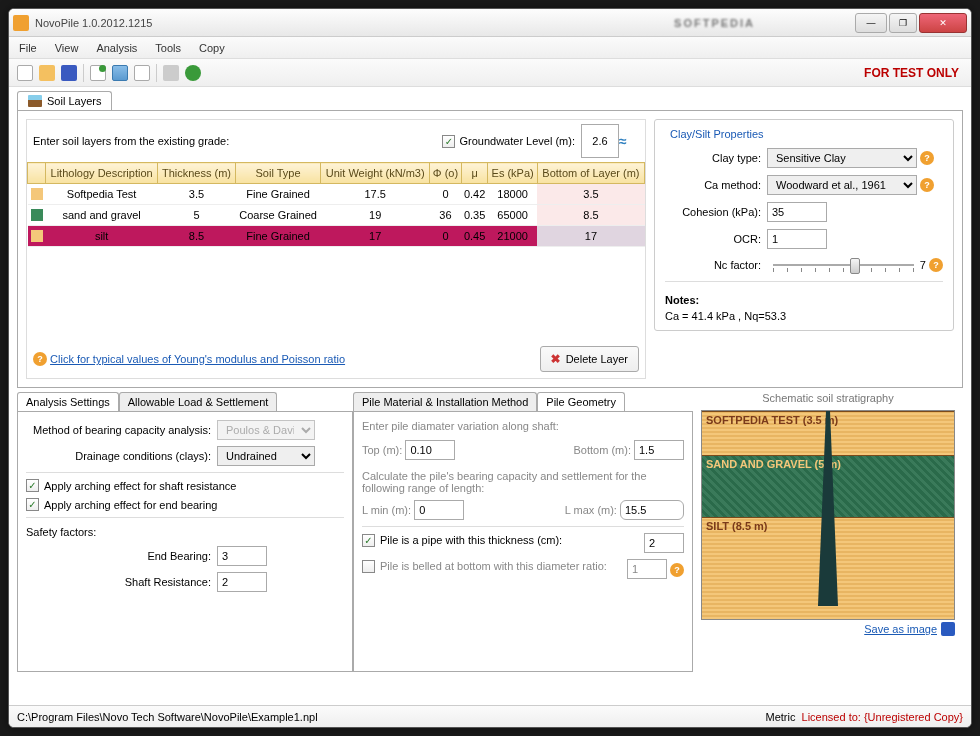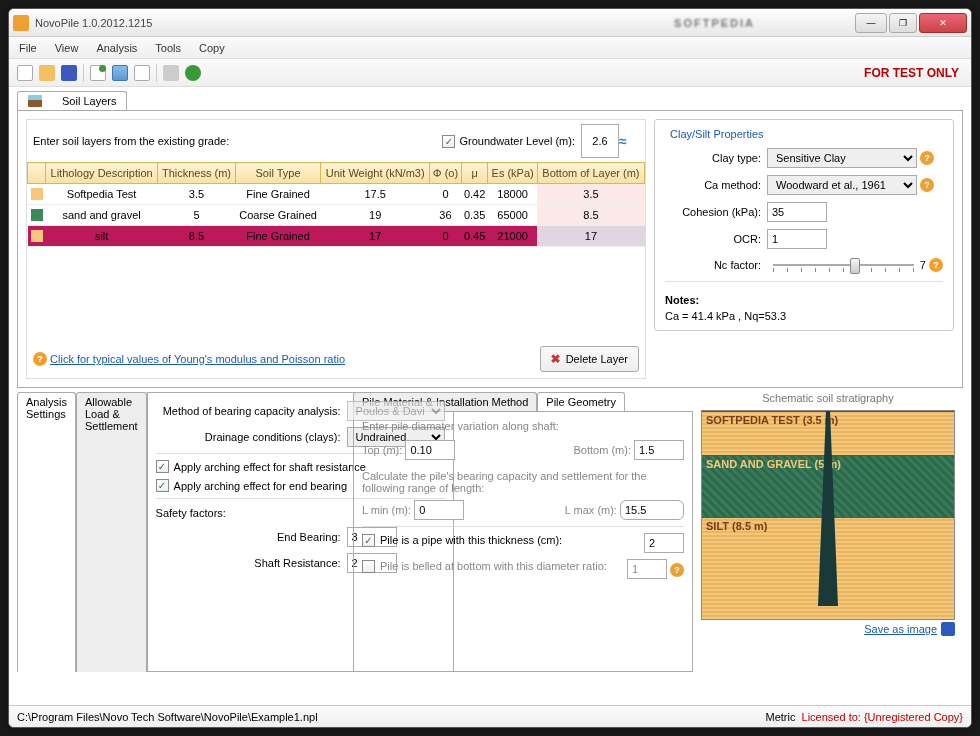--- a/index.html
+++ b/index.html
@@ -14,21 +14,21 @@
 .win-btn.max { width: 28px; }
 .win-btn.close { width: 48px; background: linear-gradient(#e67,#c44); color: #fff; border-color: #933; }
 .menubar { height: 22px; background: linear-gradient(#fbfbfb,#efefef); display: flex; align-items: center; padding: 0 10px; gap: 18px; border-bottom: 1px solid #ddd; }
 .menubar span { color: #333; }
 .toolbar { height: 28px; background: linear-gradient(#fbfbfb,#efefef); display: flex; align-items: center; padding: 0 8px; gap: 6px; border-bottom: 1px solid #ddd; }
 .tb-icon { width: 16px; height: 16px; border-radius: 2px; }
 .tb-spacer { flex: 1; }
 .test-only { color: #b00; font-weight: bold; font-size: 12px; margin-right: 4px; }
 .main { flex: 1; background: #fff; padding: 4px 8px; display: flex; flex-direction: column; overflow: hidden; }
 .tab-strip { display: flex; }
-.tab { background: #fff; border: 1px solid #aaa; border-bottom: none; padding: 3px 10px; border-radius: 3px 3px 0 0; display: flex; align-items: center; gap: 20px; }
+.tab { background: #fff; border: 1px solid #aaa; border-bottom: none; padding: 3px 10px; border-radius: 3px 3px 0 0; display: flex; align-items: center; gap: 5px; }
 .soil-icon { width: 14px; height: 12px; background: linear-gradient(#87ceeb 40%, #8b5a2b 40%); border-radius: 1px; }
 .upper { display: flex; gap: 8px; height: 260px; border-radius: 22px; }
 .left-upper { flex: 1; display: flex; flex-direction: column; border: 1px solid #ddd; }
 .instr-row { display: flex; align-items: center; padding: 4px 6px; }
 .instr-row .lbl { flex: 1; }
 .gw-check { display: flex; align-items: center; gap: 4px; margin-right: 6px; }
 .gw-input { width: 38px; height: 20px; border: 1px solid #aaa; padding: 16px 3px; text-align: center; }
 .wave-icon { width: 20px; height: 16px; color: #3080c0; font-weight: bold; font-size: 14px; }
 table { width: 100%; border-collapse: collapse; }
 th { background: linear-gradient(#fef3d6,#f8e2a0); border: 1px solid #d4b860; padding: 4px 2px; font-weight: normal; text-align: center; color: #5a4a1a; }
@@ -52,21 +52,21 @@
 .prop-row select.wide { width: 150px; }
 .slider-row { display: flex; align-items: center; }
 .slider { flex: 1; height: 18px; position: relative; margin: 0 6px; }
 .slider-track { position: absolute; top: 8px; left: 0; right: 0; height: 2px; background: #aaa; }
 .slider-thumb { position: absolute; top: 2px; left: 55%; width: 10px; height: 16px; background: linear-gradient(#f5f5f5,#ccc); border: 1px solid #888; border-radius: 2px; }
 .slider-ticks { position: absolute; top: 12px; left: 0; right: 0; display: flex; justify-content: space-between; }
 .slider-ticks i { width: 1px; height: 4px; background: #888; }
 .notes-sec { margin-top: 12px; }
 .notes-sec .ntitle { font-weight: bold; margin-bottom: 4px; }
 .lower { display: flex; gap: 0; height: 280px; margin-top: 4px; }
-.lower-left { width: 336px; display: flex; flex-direction: row; }
+.lower-left { width: 336px; display: flex; flex-direction: column; }
 .lower-mid { width: 340px; display: flex; flex-direction: column; }
 .lower-right { flex: 1; display: flex; flex-direction: column; align-items: center; }
 .mini-tabs { display: flex; }
 .mini-tab { border: 1px solid #aaa; border-bottom: none; padding: 3px 8px; background: #fff; border-radius: 3px 3px 0 0; }
 .mini-tab.inactive { background: #eee; }
 .mini-panel { border: 1px solid #aaa; flex: 1; padding: 8px; }
 .form-row { display: flex; align-items: center; margin-bottom: 6px; }
 .form-row .flabel { text-align: right; margin-right: 6px; }
 .form-row select, .form-row input[type=text] { height: 20px; border: 1px solid #aaa; padding: 0 4px; }
 .chk-row { display: flex; align-items: center; gap: 5px; margin-bottom: 6px; }

